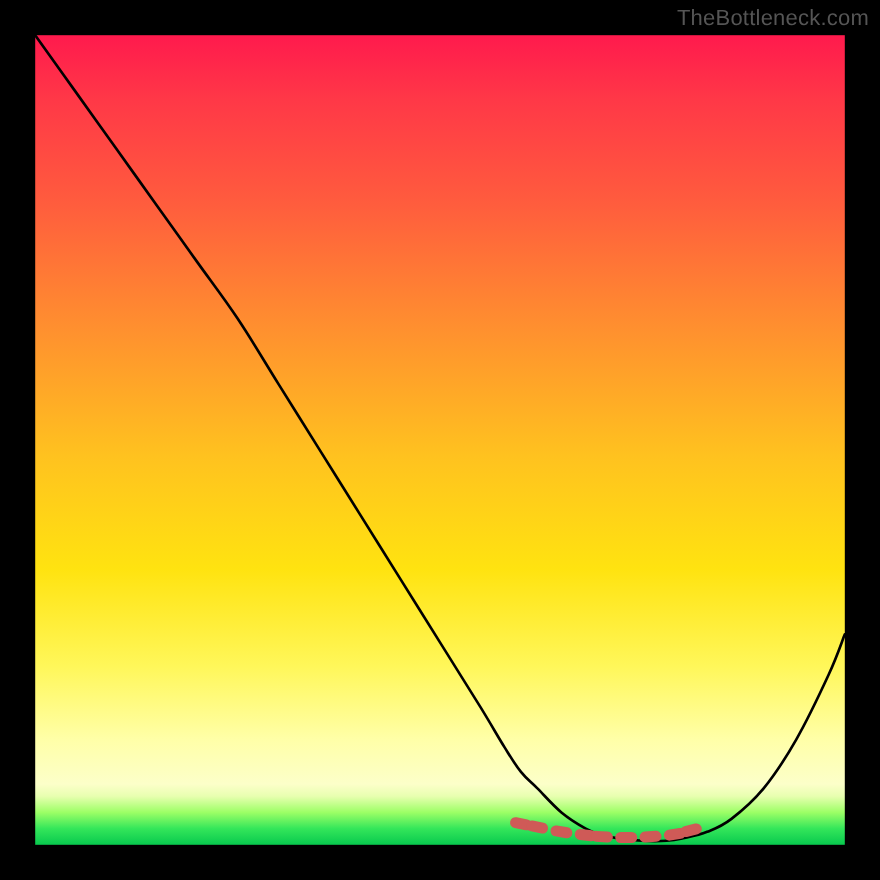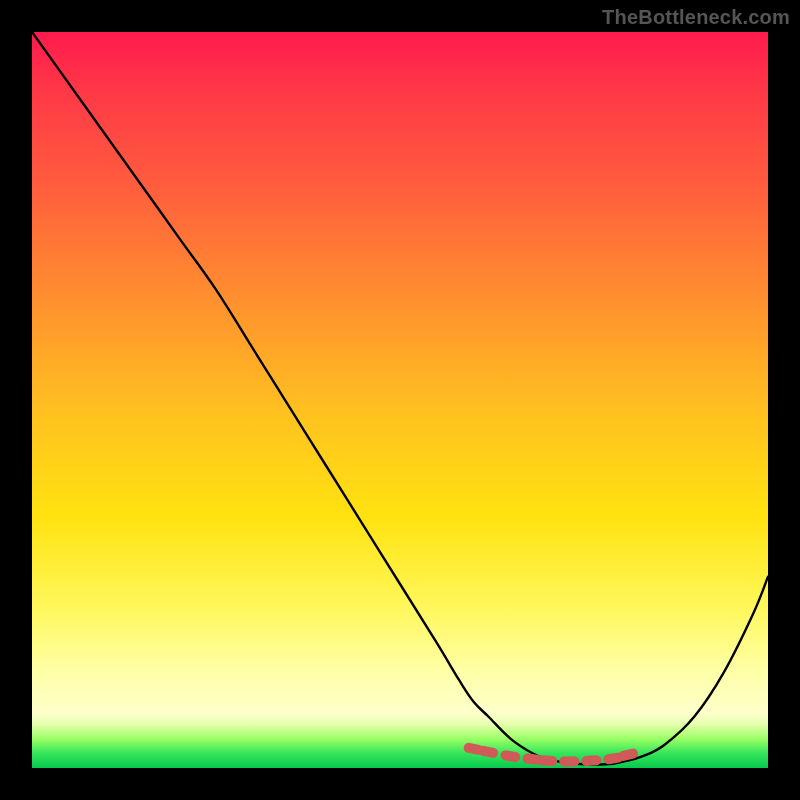--- a/index.html
+++ b/index.html
@@ -44,21 +44,21 @@
     );
   }
   .watermark {
     position: absolute;
     top: 6px;
     right: 10px;
     color: #555;
     font-size: 20px;
     letter-spacing: 0.2px;
     user-select: none;
-    font-weight: 700;
+    font-weight: 400;
   }
   svg.curve {
     position: absolute;
     left: 32px;
     top: 32px;
     width: 736px;
     height: 736px;
     overflow: visible;
   }
 </style>

